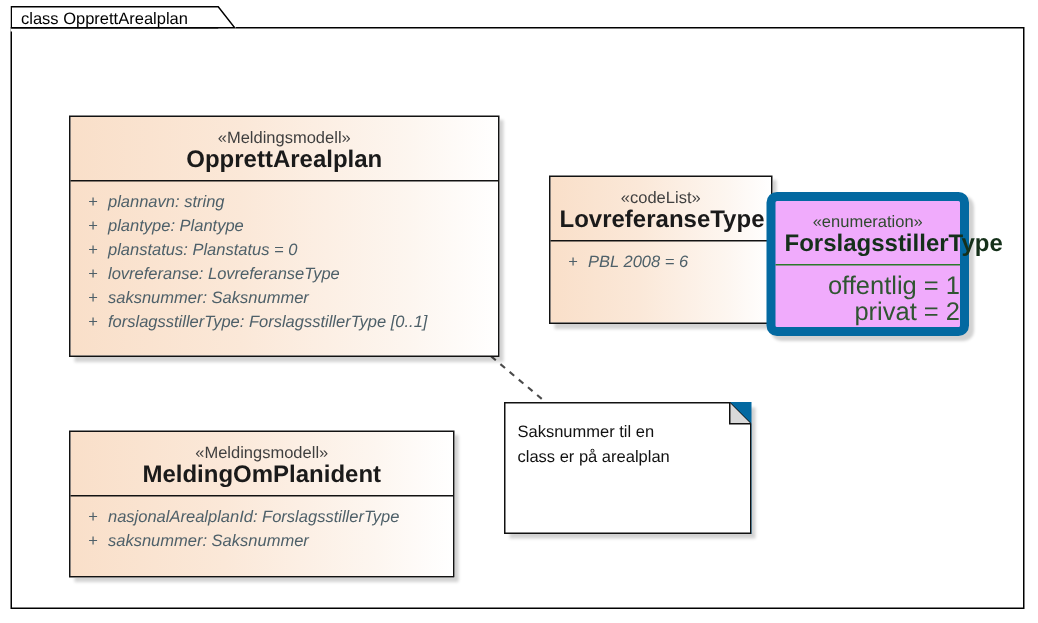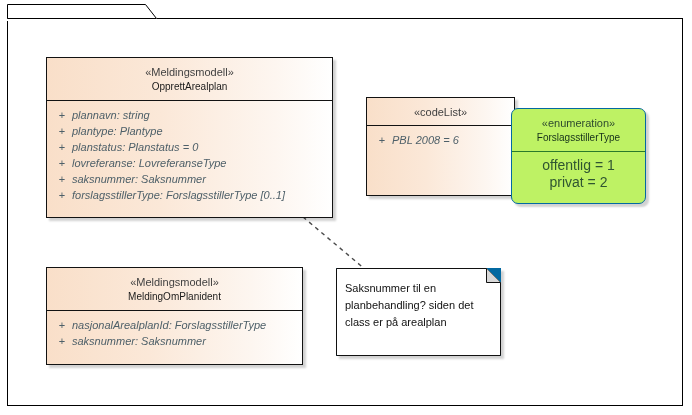--- a/index.html
+++ b/index.html
@@ -51,44 +51,45 @@
     white-space: nowrap;
     z-index: 6;
   }
 
   
   .node {
     position: absolute;
     box-sizing: border-box;
     border: 1px solid #121212;
     box-shadow: 3px 3px 2px rgba(0,0,0,0.18);
+    margin-top: 20px;
   }
   .node-class {
     background: linear-gradient(to right, #f9dfc9 0%, #fbe8d8 40%, #fdf6f0 80%, #ffffff 100%);
   }
   .node-enum {
-    background: #bef264;
+    background: #f0abfc;
     border-radius: 7px;
-    border: 1px solid #0369a1;
+    border: 6px solid #0369a1;
   }
 
   .node-header {
     text-align: center;
     padding: 7px 6px 6px 6px;
     box-sizing: border-box;
   }
   .stereotype {
     font-size: 11px;
     color: #3f3f3f;
     line-height: 14px;
     white-space: nowrap;
   }
   .node-name {
-    font-size: 10px;
-    font-weight: normal;
+    font-size: 16px;
+    font-weight: bold;
     color: #1a1a1a;
     line-height: 15px;
     white-space: nowrap;
   }
   .node-enum .stereotype { color: #2e4a2e; }
   .node-enum .node-name  { color: #15301a; }
 
   .divider {
     height: 0;
     border-top: 1px solid #121212;
@@ -112,24 +113,24 @@
     flex: none;
     color: #4e6069;
   }
   .attr-text { flex: 1 1 auto; font-style: italic; }
 
   .node-class .attr { padding-left: 5px; }
 
   
   .node-enum .node-body { padding: 5px 0 6px 0; }
   .lit {
-    font-size: 14px;
+    font-size: 17px;
     line-height: 17px;
     color: #2f5531;
-    text-align: center;
+    text-align: right;
     white-space: nowrap;
   }
 
   
   .note {
     position: absolute;
     box-sizing: border-box;
     background: #0369a1;
     box-shadow: 3px 3px 2px rgba(0,0,0,0.18);
     padding-left: 32px;
@@ -161,20 +162,21 @@
 <div id="canvas">
 
   <div class="frame"></div>
 
   <div class="title-tab">
     <svg width="150" height="18" viewBox="0 0 150 18">
       <path d="M0.5,0.5 L138.5,0.5 L149.5,14.5 L0.5,14.5 Z" fill="#ffffff" stroke="#000000" stroke-width="1"></path>
       <path d="M0.5,14.5 L138.5,14.5" stroke="#000000" stroke-width="1" fill="none"></path>
     </svg>
   </div>
+  <div class="title-tab-label">class OpprettArealplan</div>
 
   <svg class="connector">
     <line x1="303" y1="217" x2="366" y2="270" stroke="#4a4a4a" stroke-width="1.4" stroke-dasharray="4,4"></line>
   </svg>
 
   <div class="node node-class" style="left:46px; top:57px; width:287px; height:161px;">
     <div class="node-header">
       <div class="stereotype">«Meldingsmodell»</div>
       <div class="node-name">OpprettArealplan</div>
     </div>
@@ -203,20 +205,21 @@
       <div class="attr">
         <span class="attr-vis">+</span>
         <span class="attr-text">forslagsstillerType: ForslagsstillerType [0..1]</span>
       </div>
     </div>
   </div>
 
   <div class="node node-class" style="left:366px; top:97px; width:149px; height:99px;">
     <div class="node-header">
       <div class="stereotype">«codeList»</div>
+      <div class="node-name">LovreferanseType</div>
     </div>
     <div class="divider"></div>
     <div class="node-body">
       <div class="attr">
         <span class="attr-vis">+</span>
         <span class="attr-text">PBL 2008 = 6</span>
       </div>
     </div>
   </div>
 
@@ -250,18 +253,17 @@
     </div>
   </div>
 
   <div class="note" style="left:336px; top:268px; width:165px; height:88px;">
     <svg width="165" height="88" viewBox="0 0 165 88">
       <path d="M0.5,0.5 L150.5,0.5 L164.5,14.5 L164.5,87.5 L0.5,87.5 Z" fill="#ffffff" stroke="#111111" stroke-width="1"></path>
       <path d="M150.5,0.5 L150.5,14.5 L164.5,14.5" fill="#d9d9d9" stroke="#111111" stroke-width="1"></path>
     </svg>
     <div class="note-text">
       <div>Saksnummer til en</div>
-      <div>planbehandling? siden det</div>
       <div>class er på arealplan</div>
     </div>
   </div>
 
 </div>
 
 </body></html>

